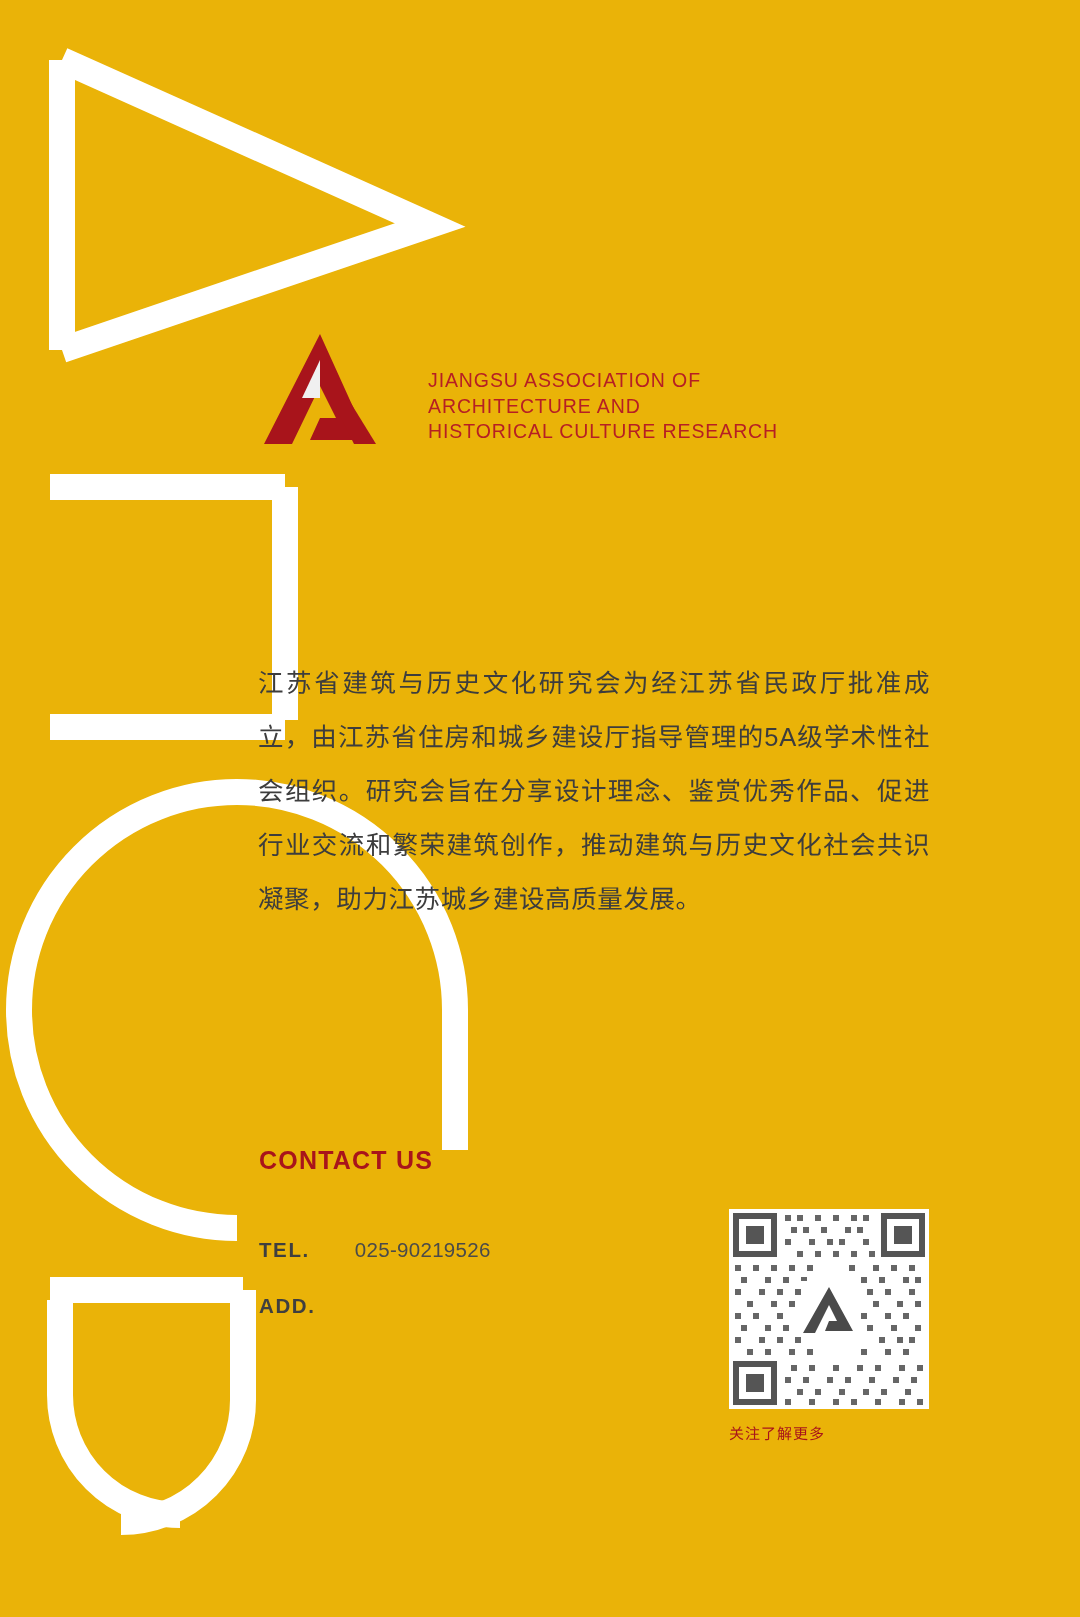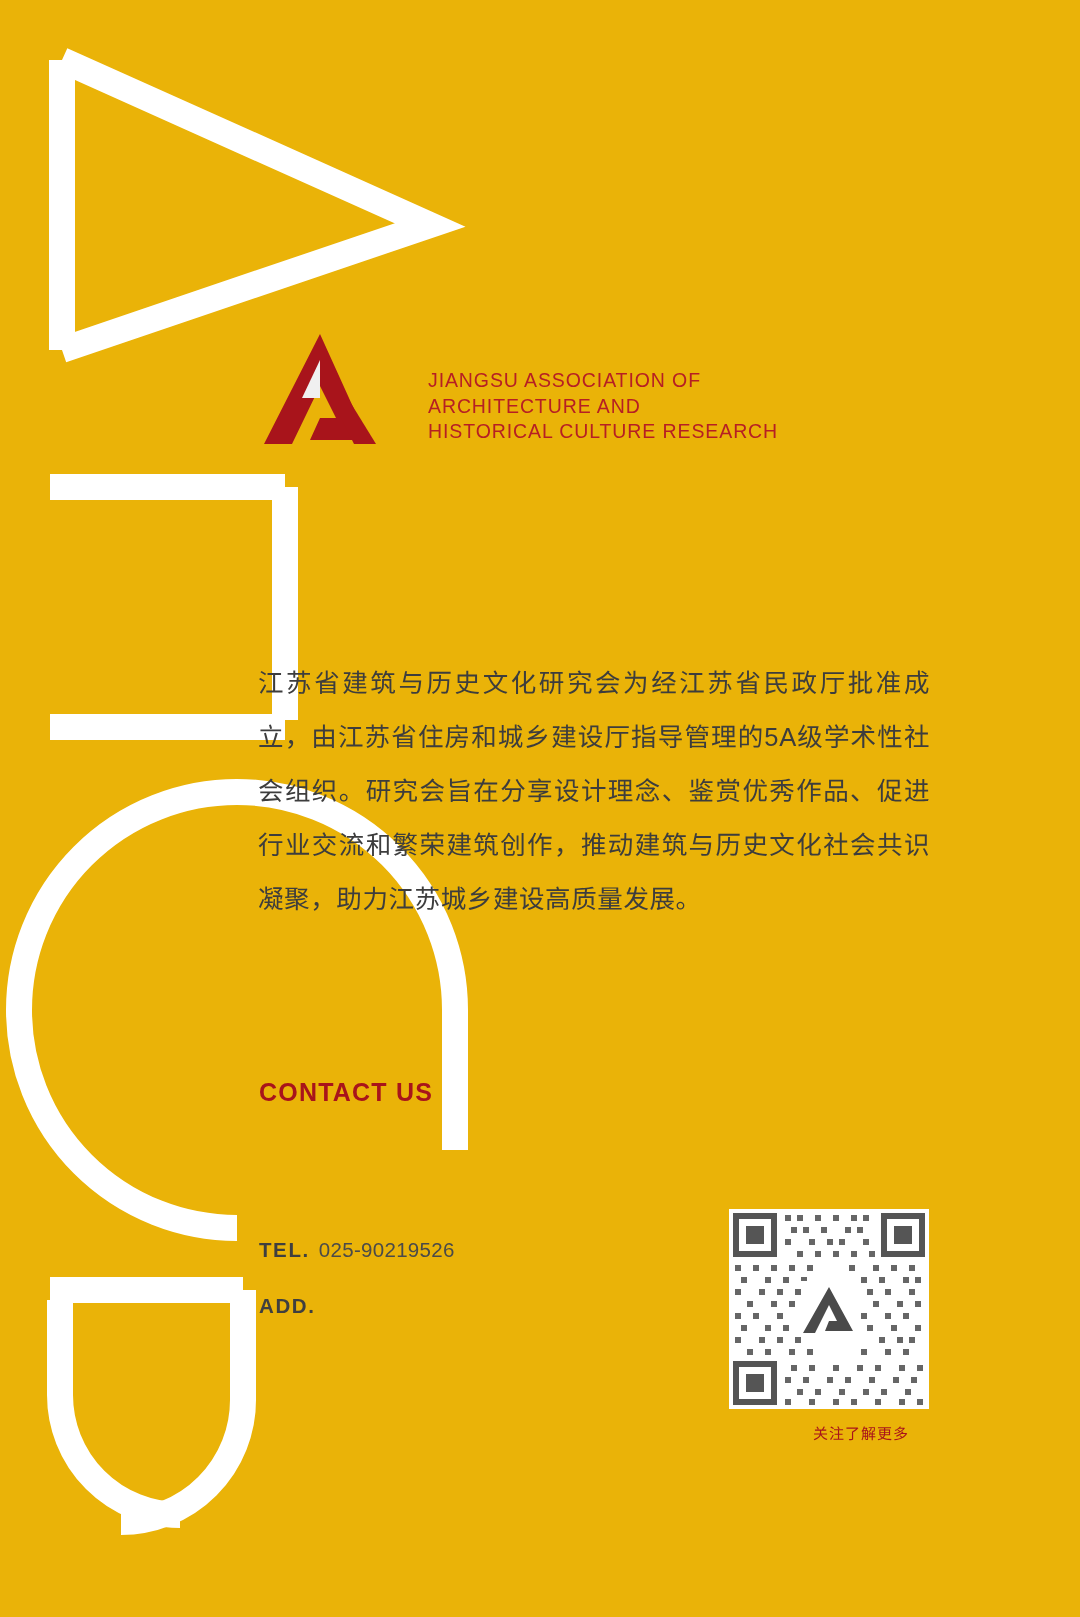--- a/index.html
+++ b/index.html
@@ -76,39 +76,40 @@
     line-height: 54px;
     letter-spacing: 0.6px;
     text-align: justify;
     text-justify: inter-character;
   }
 
   
   .contact-title {
     position: absolute;
     left: 259px;
-    top: 1078px;
+    top: 1146px;
     color: #a8141b;
     font-size: 25px;
     font-weight: bold;
     letter-spacing: 1.2px;
     text-align: center;
   }
   .contact-list {
     position: absolute;
     left: 259px;
     top: 1235px;
     color: #4a4a4a;
     font-size: 20.5px;
     line-height: 30px;
   }
   .contact-line {
     display: flex;
     align-items: baseline;
     margin-bottom: 26px;
+    gap: 36px;
   }
   .contact-label {
     font-weight: bold;
     letter-spacing: 1.6px;
     color: #3f3f3f;
     margin-right: 9px;
     white-space: nowrap;
   }
   .contact-value {
     color: #4a4a4a;
@@ -118,21 +119,21 @@
     display: block;
     margin-top: 19px;
   }
 
   
   .qr-wrap {
     position: absolute;
     left: 729px;
     top: 1209px;
     width: 180px;
-    text-align: right;
+    text-align: left;
   }
   .qr-canvas {
     width: 200px;
     height: 200px;
     background: #fff;
     position: relative;
   }
   .qr-caption {
     margin-top: 13px;
     color: #a8141b;

